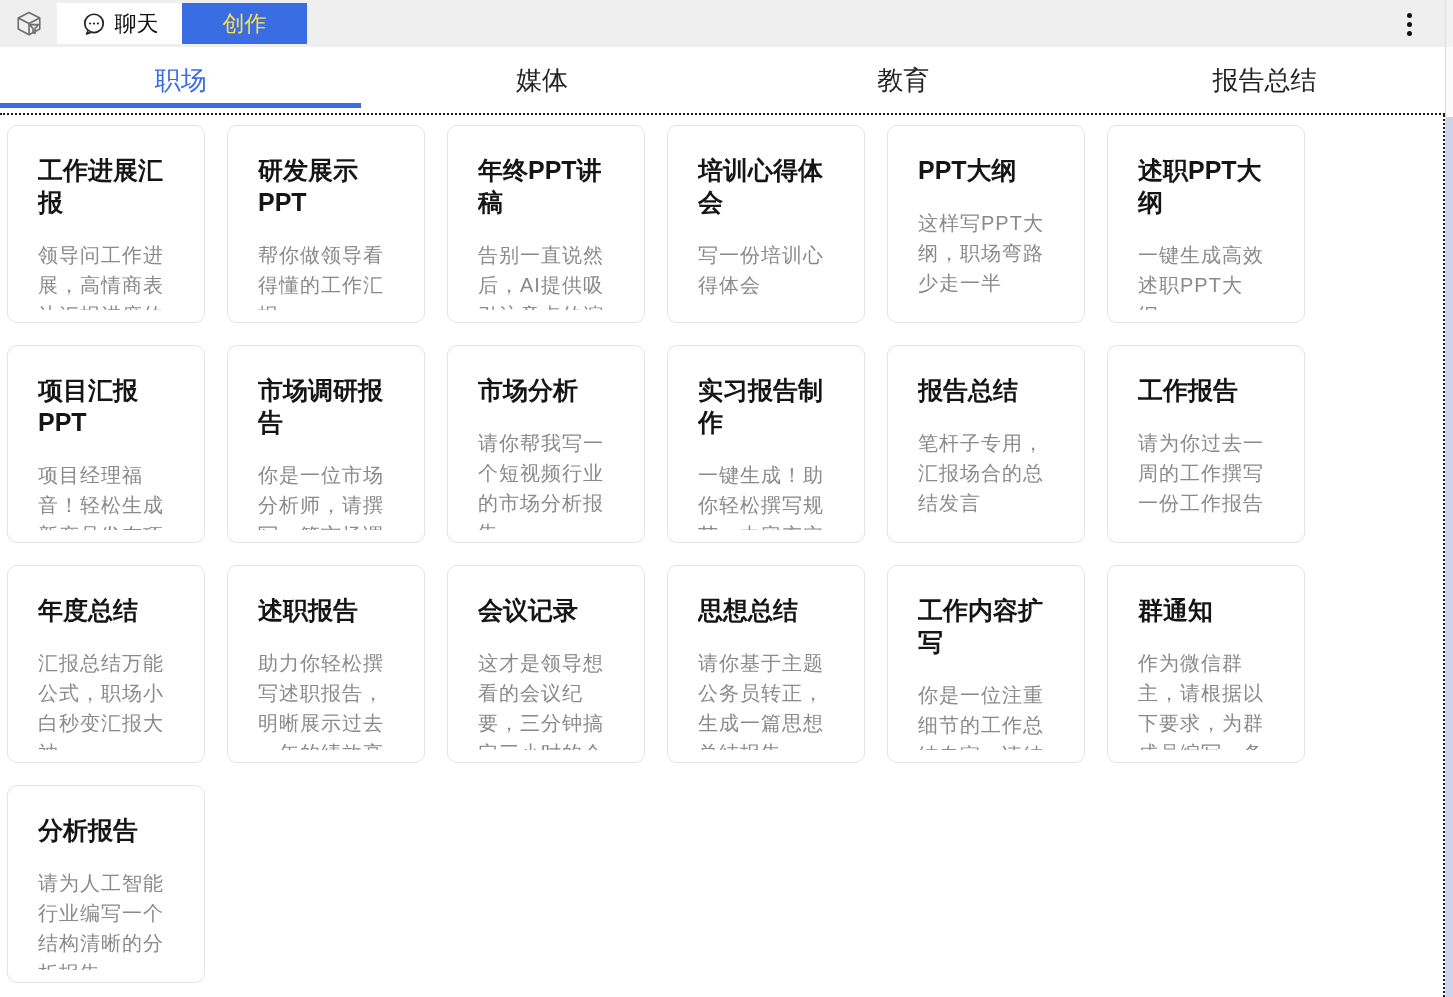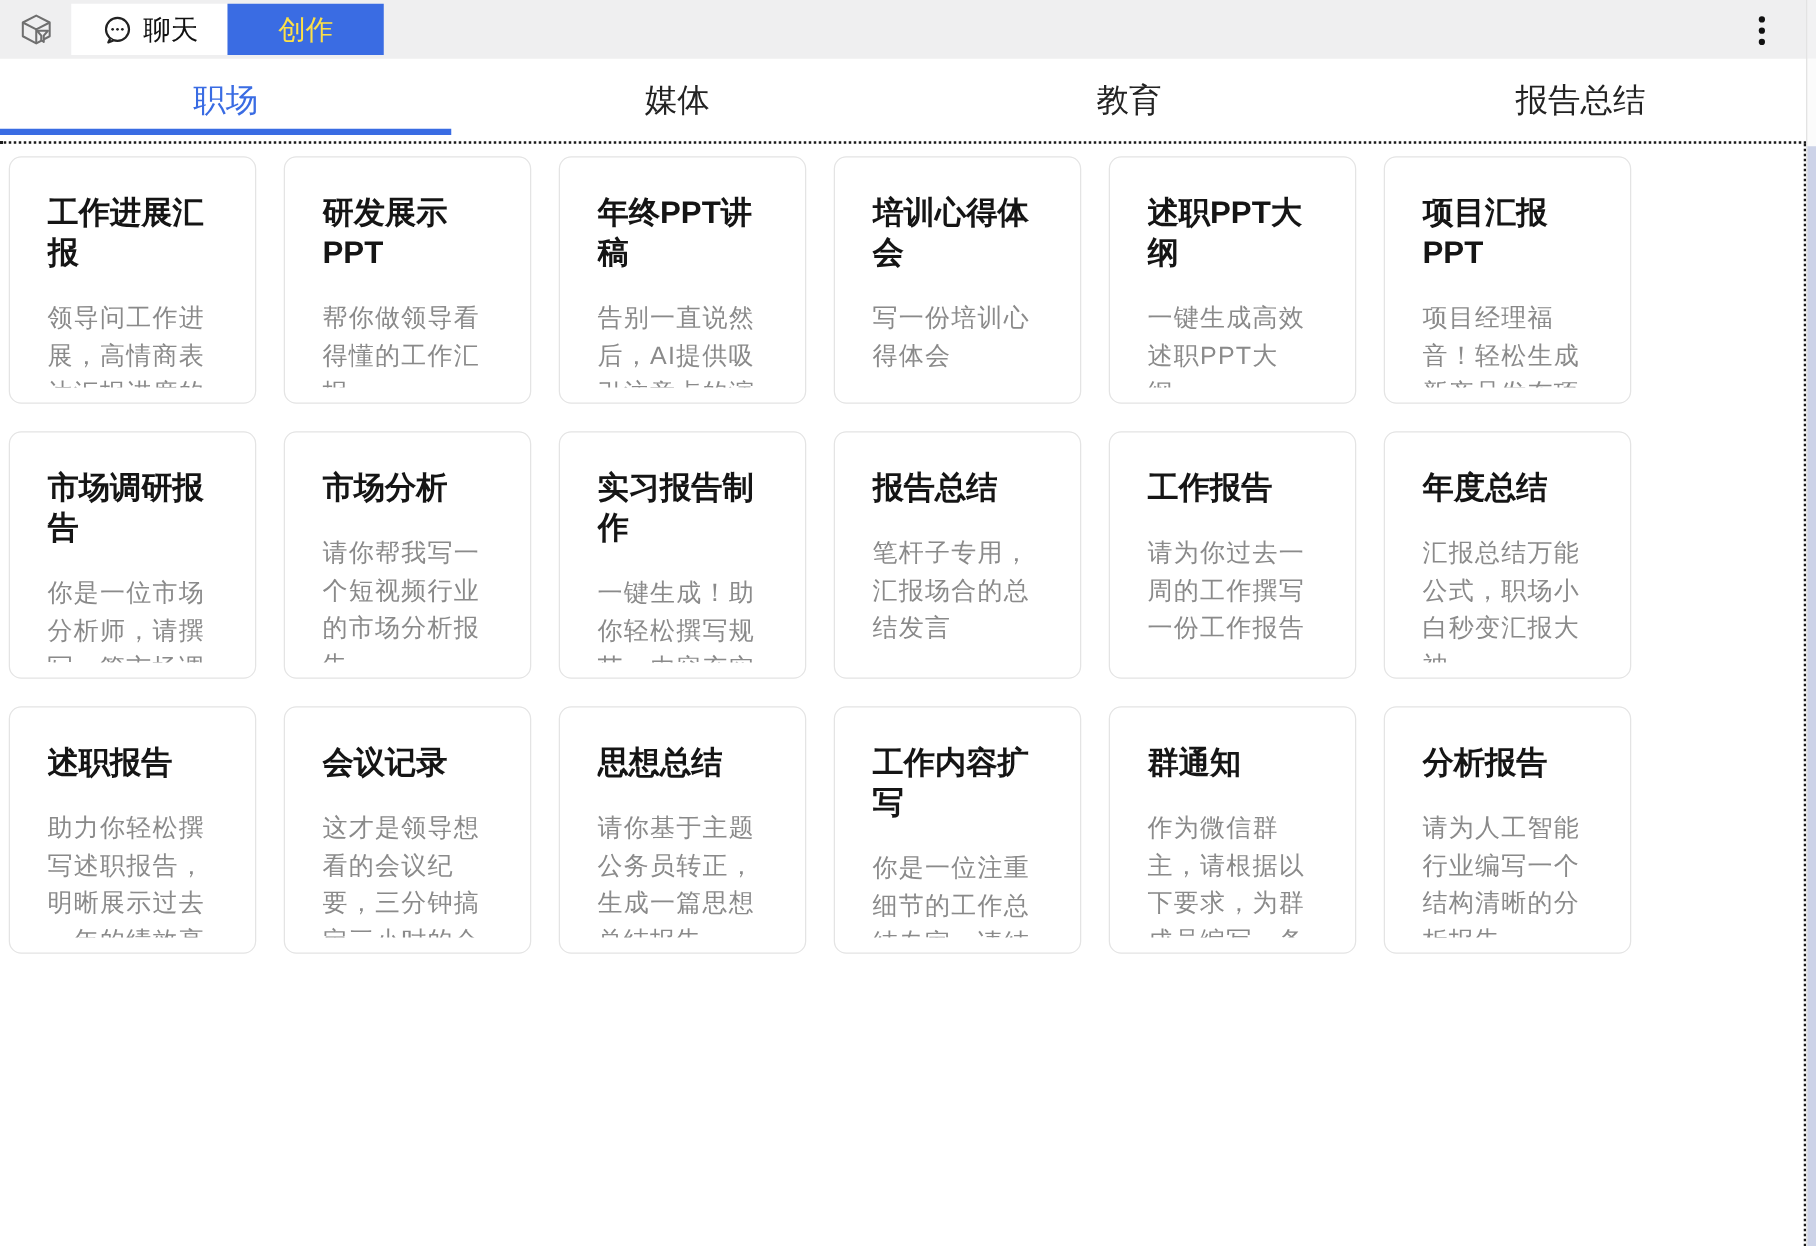--- a/index.html
+++ b/index.html
@@ -185,20 +185,28 @@
     <div class="card">
       <div class="card-inner">
         <div class="card-title">培训心得体
 会</div>
         <div class="card-desc">写一份培训心
 得体会</div>
       </div>
     </div>
     <div class="card">
       <div class="card-inner">
+        <div class="card-title">PPT大纲</div>
+        <div class="card-desc">这样写PPT大
+纲，职场弯路
+少走一半</div>
+      </div>
+    </div>
+    <div class="card">
+      <div class="card-inner">
         <div class="card-title">述职PPT大
 纲</div>
         <div class="card-desc">一键生成高效
 述职PPT大纲，
 快速梳理重点</div>
       </div>
     </div>
     <div class="card">
       <div class="card-inner">
         <div class="card-title">项目汇报

